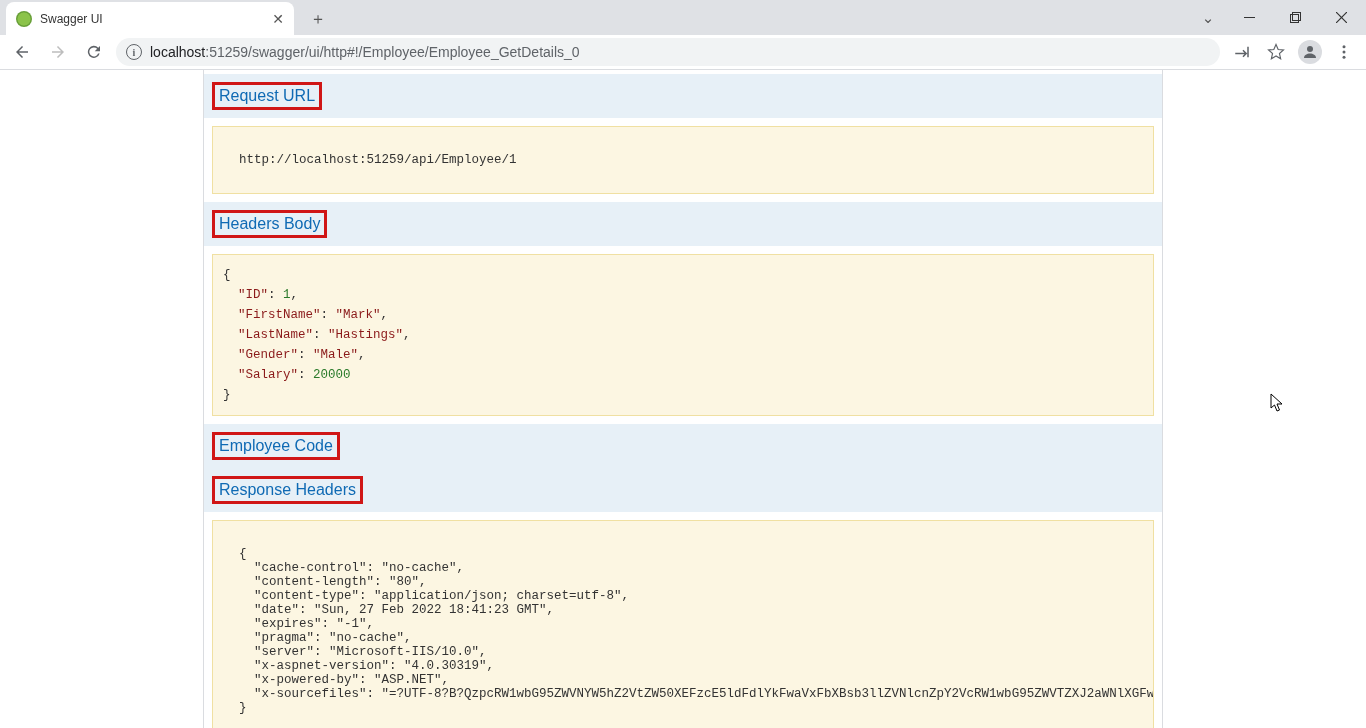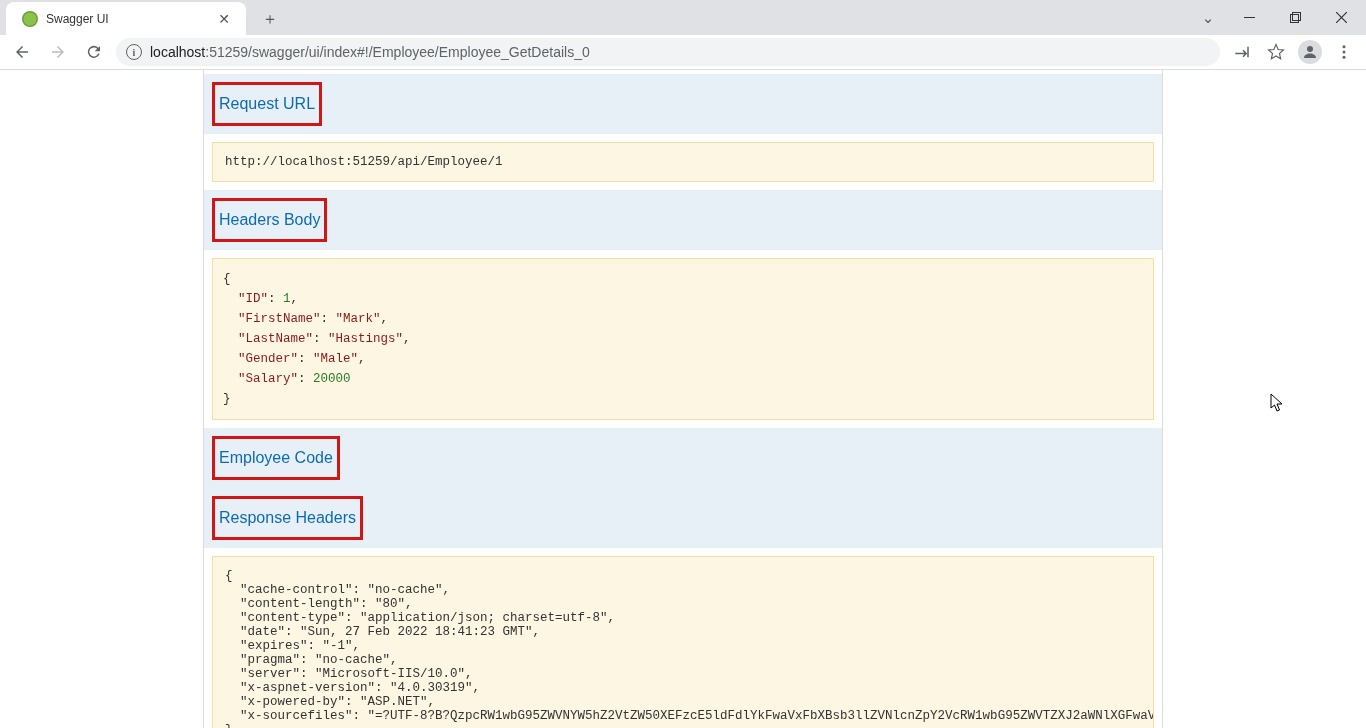--- a/index.html
+++ b/index.html
@@ -14,26 +14,26 @@
     .browser-chrome { width: 100%; height: 70px; }
     .tab-strip {
       height: 35px;
       background: #dfe1e5;
       display: flex;
       align-items: flex-end;
     }
     .tab {
       background: #fff;
       height: 33px;
-      width: 240px;
+      width: 288px;
       margin-left: 6px;
       border-radius: 8px 8px 0 0;
       display: flex;
       align-items: center;
-      padding: 0 16px;
+      padding: 0 10px;
       font-size: 12px;
       color: #333;
       gap: 8px;
     }
     .tab-favicon {
       width: 16px; height: 16px;
       border-radius: 50%;
       background: radial-gradient(circle, #8bc34a 55%, #689f38 60%);
       flex-shrink: 0;
     }
@@ -121,31 +121,31 @@
     .block { padding: 0; }
     .block-header {
       background: #e7f0f7;
       padding: 8px 8px;
       position: relative;
     }
     .block-title {
       color: #0f6ab4;
       font-size: 16px;
       font-weight: normal;
-      padding: 10px 4px;
+      padding: 2px 4px;
       display: inline-block;
     }
     .red-box {
       border: 3px solid #d01616;
     }
     .block-body {
       background: #fcf6e2;
       border: 1px solid #f0e0a2;
       margin: 8px;
-      padding: 12px;
+      padding: 26px;
       font-family: "Courier New", Consolas, monospace;
       font-size: 12.5px;
       color: #333;
       overflow-x: auto;
       white-space: pre;
     }
     .block-body.body-scroll { overflow-x: scroll; }
     .block-body .k { color: #8b1a1a; }
     .block-body .s { color: #8b1a1a; }
     .block-body .n { color: #2a7a2a; }
@@ -210,21 +210,21 @@
         </svg>
     </div>
     <div class="nav-btn">
       <svg width="18" height="18" viewBox="0 0 24 24">
           <path d="M17.65 6.35A8 8 0 1 0 19.5 14h-2.1a6 6 0 1 1-1.2-6.2L13 11h7V4l-2.35 2.35z" fill="#5f6368"></path>
         </svg>
     </div>
     <div class="url-bar">
       <span class="info-icon">i</span>
       <span>
-        <span class="url-host">localhost</span><span class="url-path">:51259/swagger/ui/index#!/Employee/Employee_GetDetails_0</span>
+        <span class="url-host">localhost</span><span class="url-path">:51259/swagger/ui/http#!/Employee/Employee_GetDetails_0</span>
       </span>
     </div>
     <div class="right-icons">
       <div class="nav-btn">
         <svg viewBox="0 0 24 24">
             <path d="M14 9l-1.4 1.4L15.2 13H3v2h12.2l-2.6 2.6L14 19l5-5-5-5zM19 5v14h2V5h-2z" fill="#5f6368"></path>
           </svg>
       </div>
       <div class="nav-btn">
         <svg viewBox="0 0 24 24">

